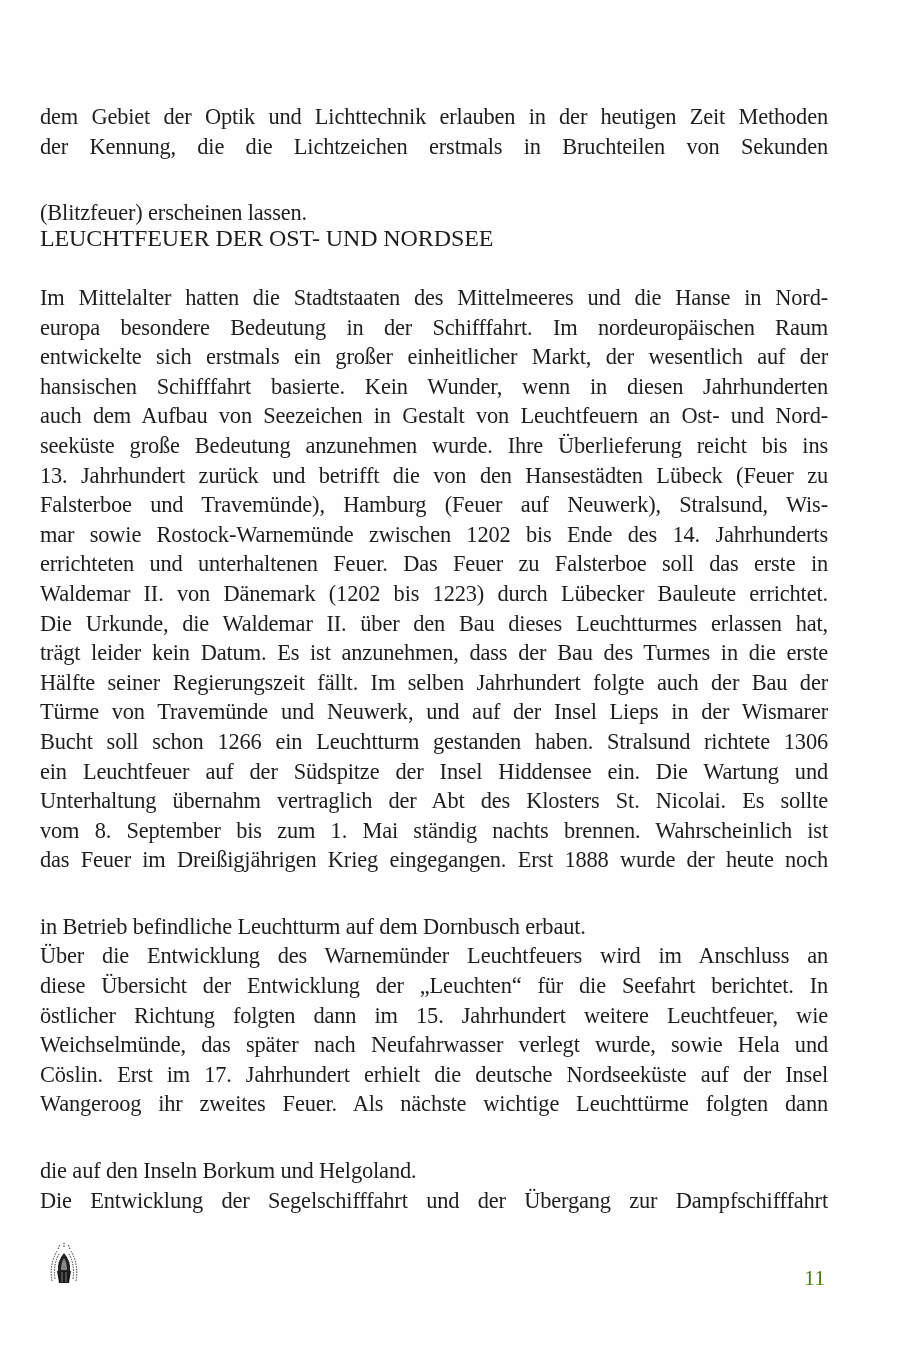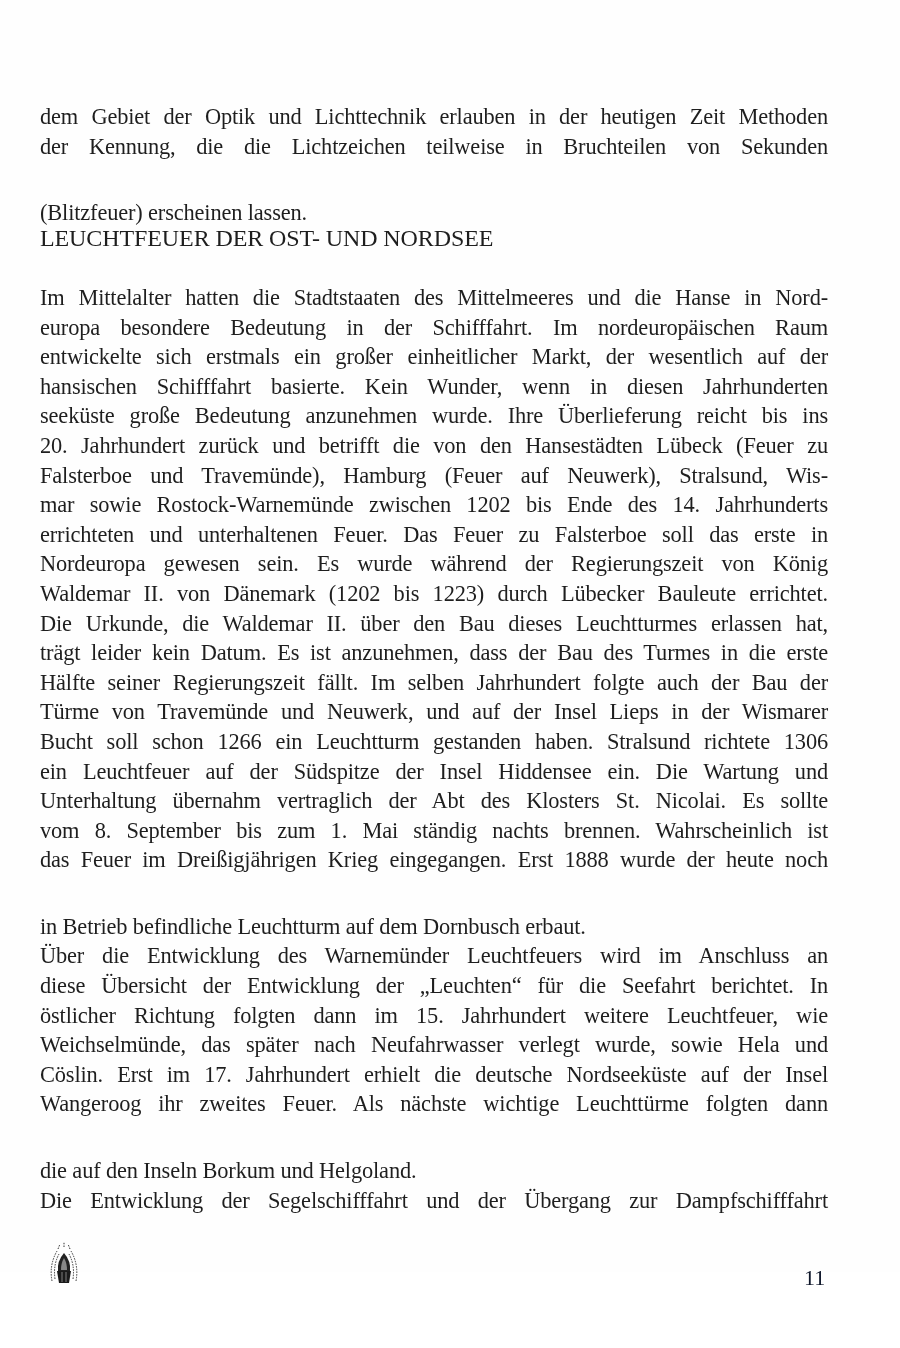--- a/index.html
+++ b/index.html
@@ -57,47 +57,47 @@
       top: 1241px;
       width: 40px;
       height: 50px;
     }
     .page-number {
       position: absolute;
       left: 804px;
       top: 1265px;
       font-size: 22px;
       line-height: 26px;
-      color: #0f172a;
+      color: #4d7c0f;
     }
   </style>
 </head>
 <body>
 
 <div class="page">
 
   <div class="text-block" id="block-intro">
     <span class="line">dem Gebiet der Optik und Lichttechnik erlauben in der heutigen Zeit Methoden</span>
-    <span class="line">der Kennung, die die Lichtzeichen teilweise in Bruchteilen von Sekunden</span>
+    <span class="line">der Kennung, die die Lichtzeichen erstmals in Bruchteilen von Sekunden</span>
     <span class="line last">(Blitzfeuer) erscheinen lassen.</span>
   </div>
 
   <div id="heading">LEUCHTFEUER DER OST- UND NORDSEE</div>
 
   <div class="text-block" id="block-main">
     <span class="line">Im Mittelalter hatten die Stadtstaaten des Mittelmeeres und die Hanse in Nord-</span>
     <span class="line">europa besondere Bedeutung in der Schifffahrt. Im nordeuropäischen Raum</span>
     <span class="line">entwickelte sich erstmals ein großer einheitlicher Markt, der wesentlich auf der</span>
     <span class="line">hansischen Schifffahrt basierte. Kein Wunder, wenn in diesen Jahrhunderten</span>
+    <span class="line">auch dem Aufbau von Seezeichen in Gestalt von Leuchtfeuern an Ost- und Nord-</span>
     <span class="line">seeküste große Bedeutung anzunehmen wurde. Ihre Überlieferung reicht bis ins</span>
-    <span class="line">20. Jahrhundert zurück und betrifft die von den Hansestädten Lübeck (Feuer zu</span>
+    <span class="line">13. Jahrhundert zurück und betrifft die von den Hansestädten Lübeck (Feuer zu</span>
     <span class="line">Falsterboe und Travemünde), Hamburg (Feuer auf Neuwerk), Stralsund, Wis-</span>
     <span class="line">mar sowie Rostock-Warnemünde zwischen 1202 bis Ende des 14. Jahrhunderts</span>
     <span class="line">errichteten und unterhaltenen Feuer. Das Feuer zu Falsterboe soll das erste in</span>
-    <span class="line">Nordeuropa gewesen sein. Es wurde während der Regierungszeit von König</span>
     <span class="line">Waldemar II. von Dänemark (1202 bis 1223) durch Lübecker Bauleute errichtet.</span>
     <span class="line">Die Urkunde, die Waldemar II. über den Bau dieses Leuchtturmes erlassen hat,</span>
     <span class="line">trägt leider kein Datum. Es ist anzunehmen, dass der Bau des Turmes in die erste</span>
     <span class="line">Hälfte seiner Regierungszeit fällt. Im selben Jahrhundert folgte auch der Bau der</span>
     <span class="line">Türme von Travemünde und Neuwerk, und auf der Insel Lieps in der Wismarer</span>
     <span class="line">Bucht soll schon 1266 ein Leuchtturm gestanden haben. Stralsund richtete 1306</span>
     <span class="line">ein Leuchtfeuer auf der Südspitze der Insel Hiddensee ein. Die Wartung und</span>
     <span class="line">Unterhaltung übernahm vertraglich der Abt des Klosters St. Nicolai. Es sollte</span>
     <span class="line">vom 8. September bis zum 1. Mai ständig nachts brennen. Wahrscheinlich ist</span>
     <span class="line">das Feuer im Dreißigjährigen Krieg eingegangen. Erst 1888 wurde der heute noch</span>

